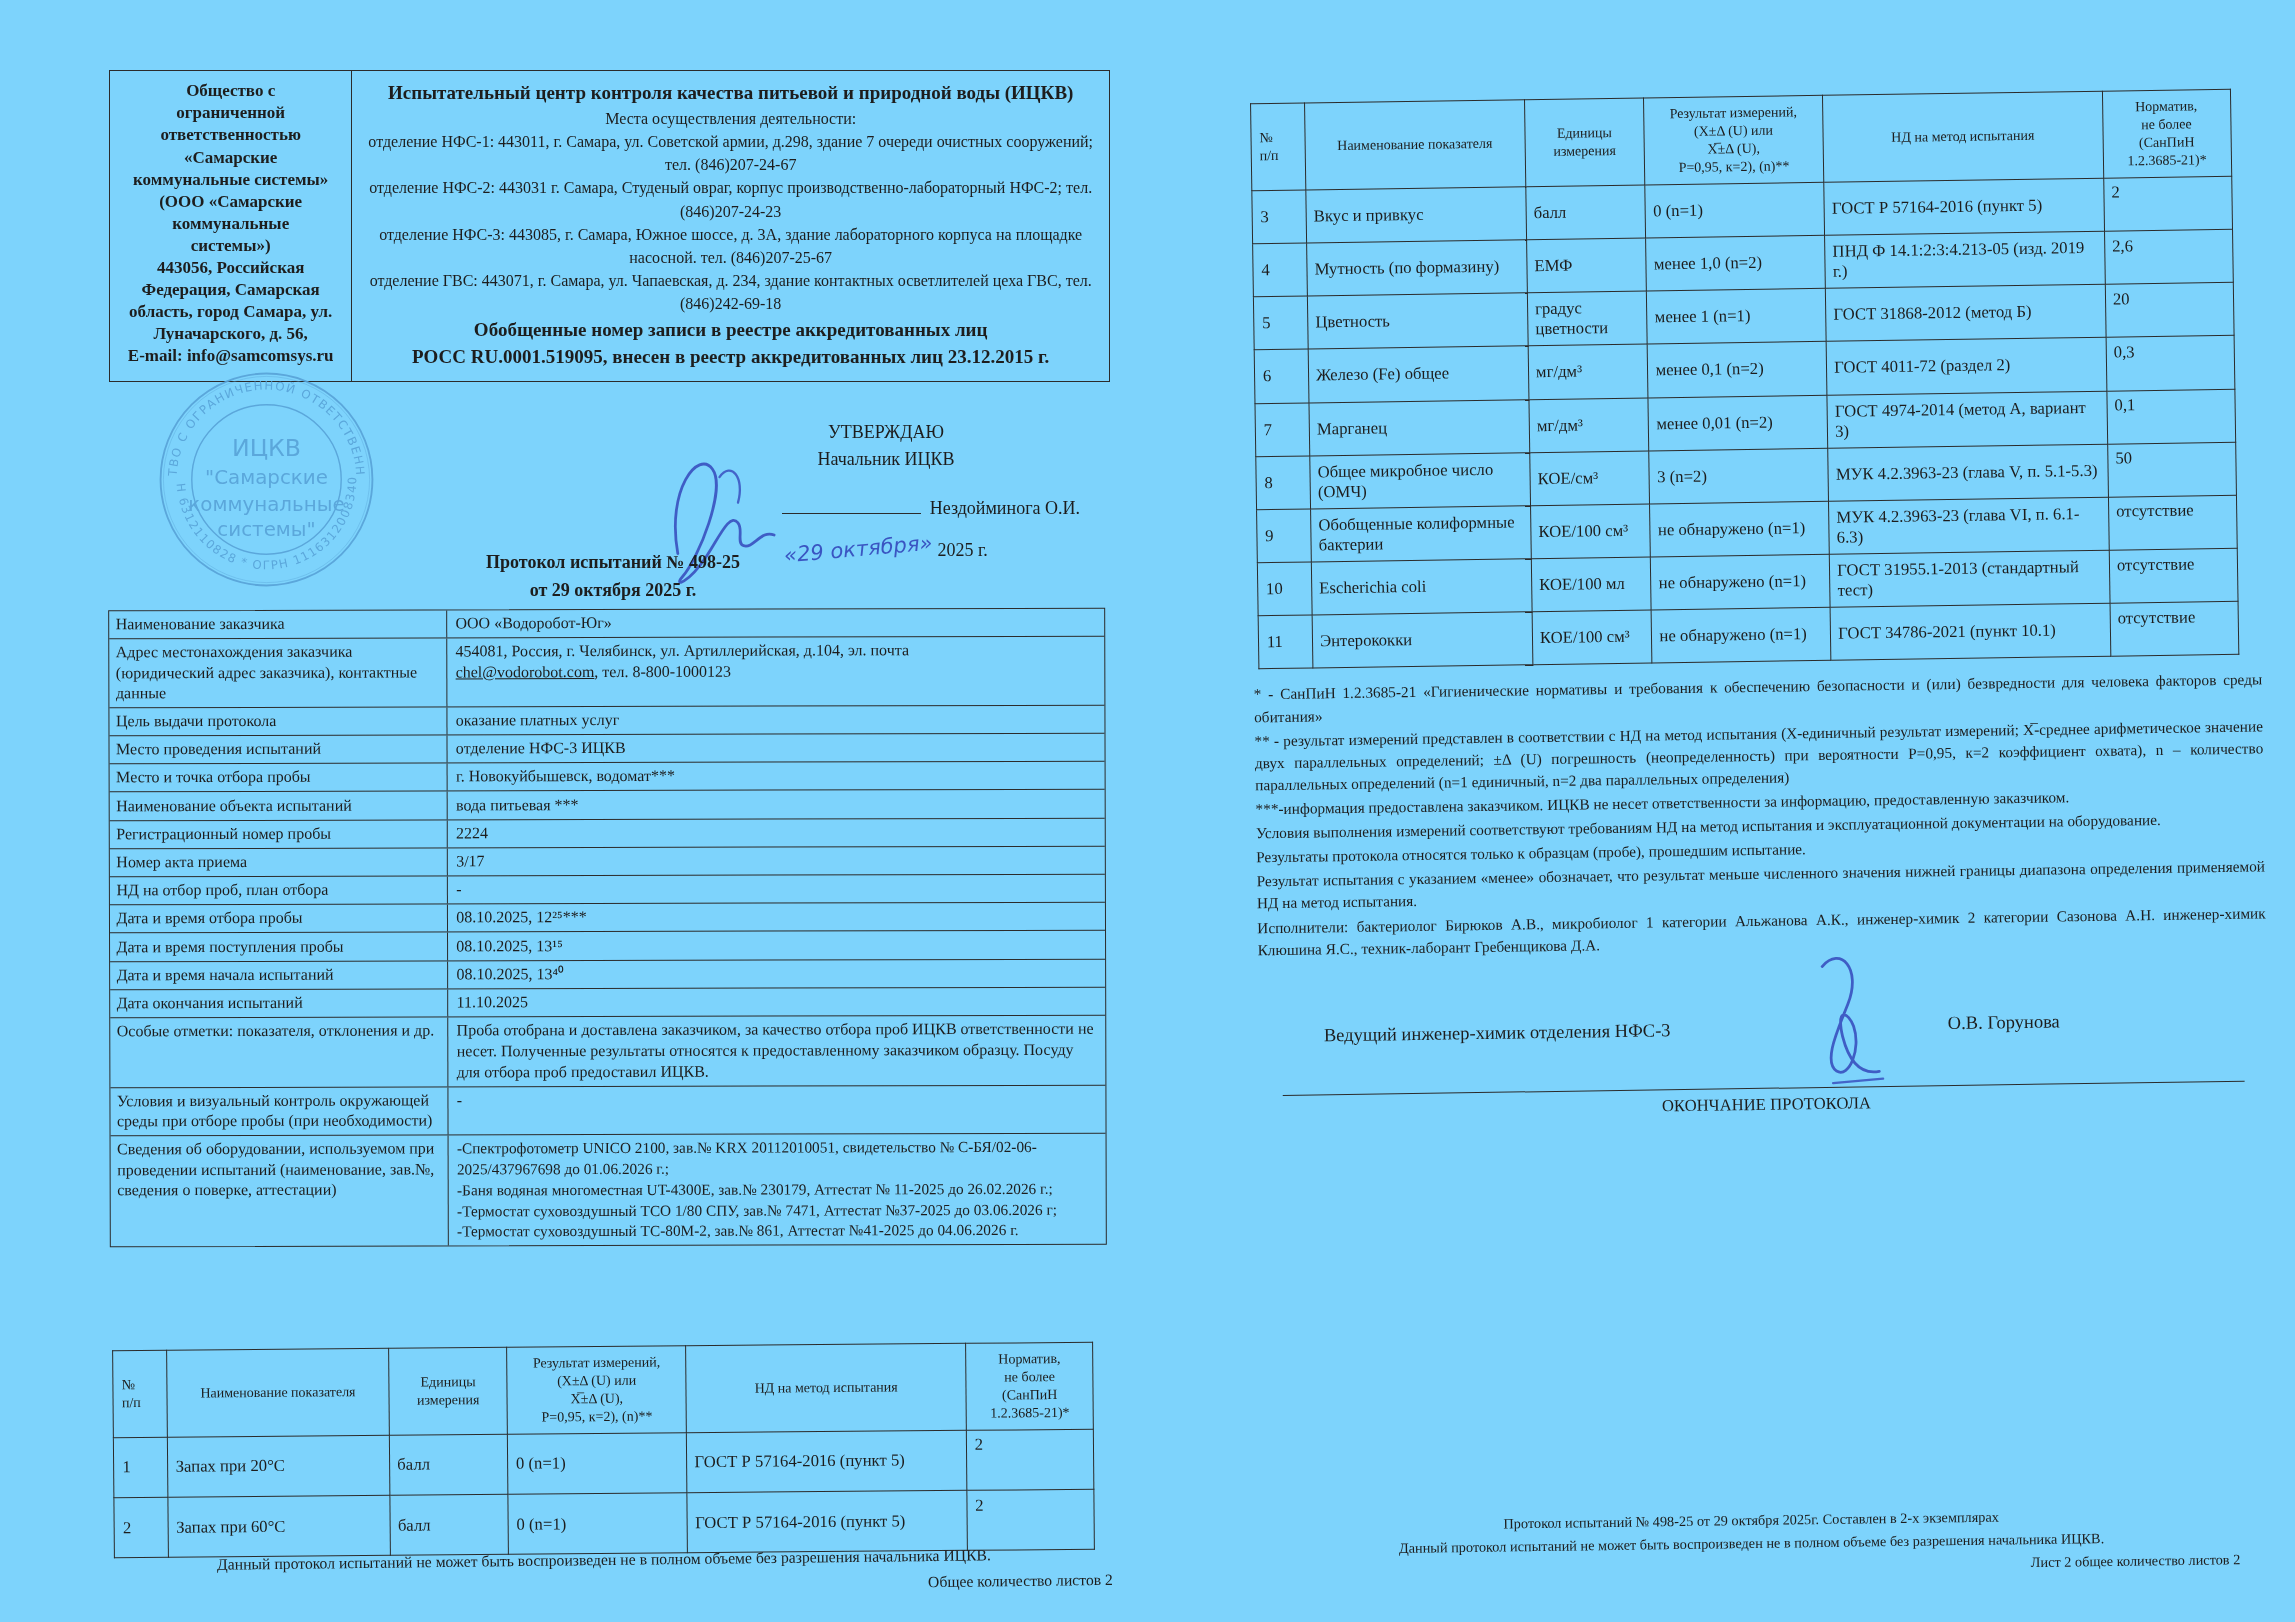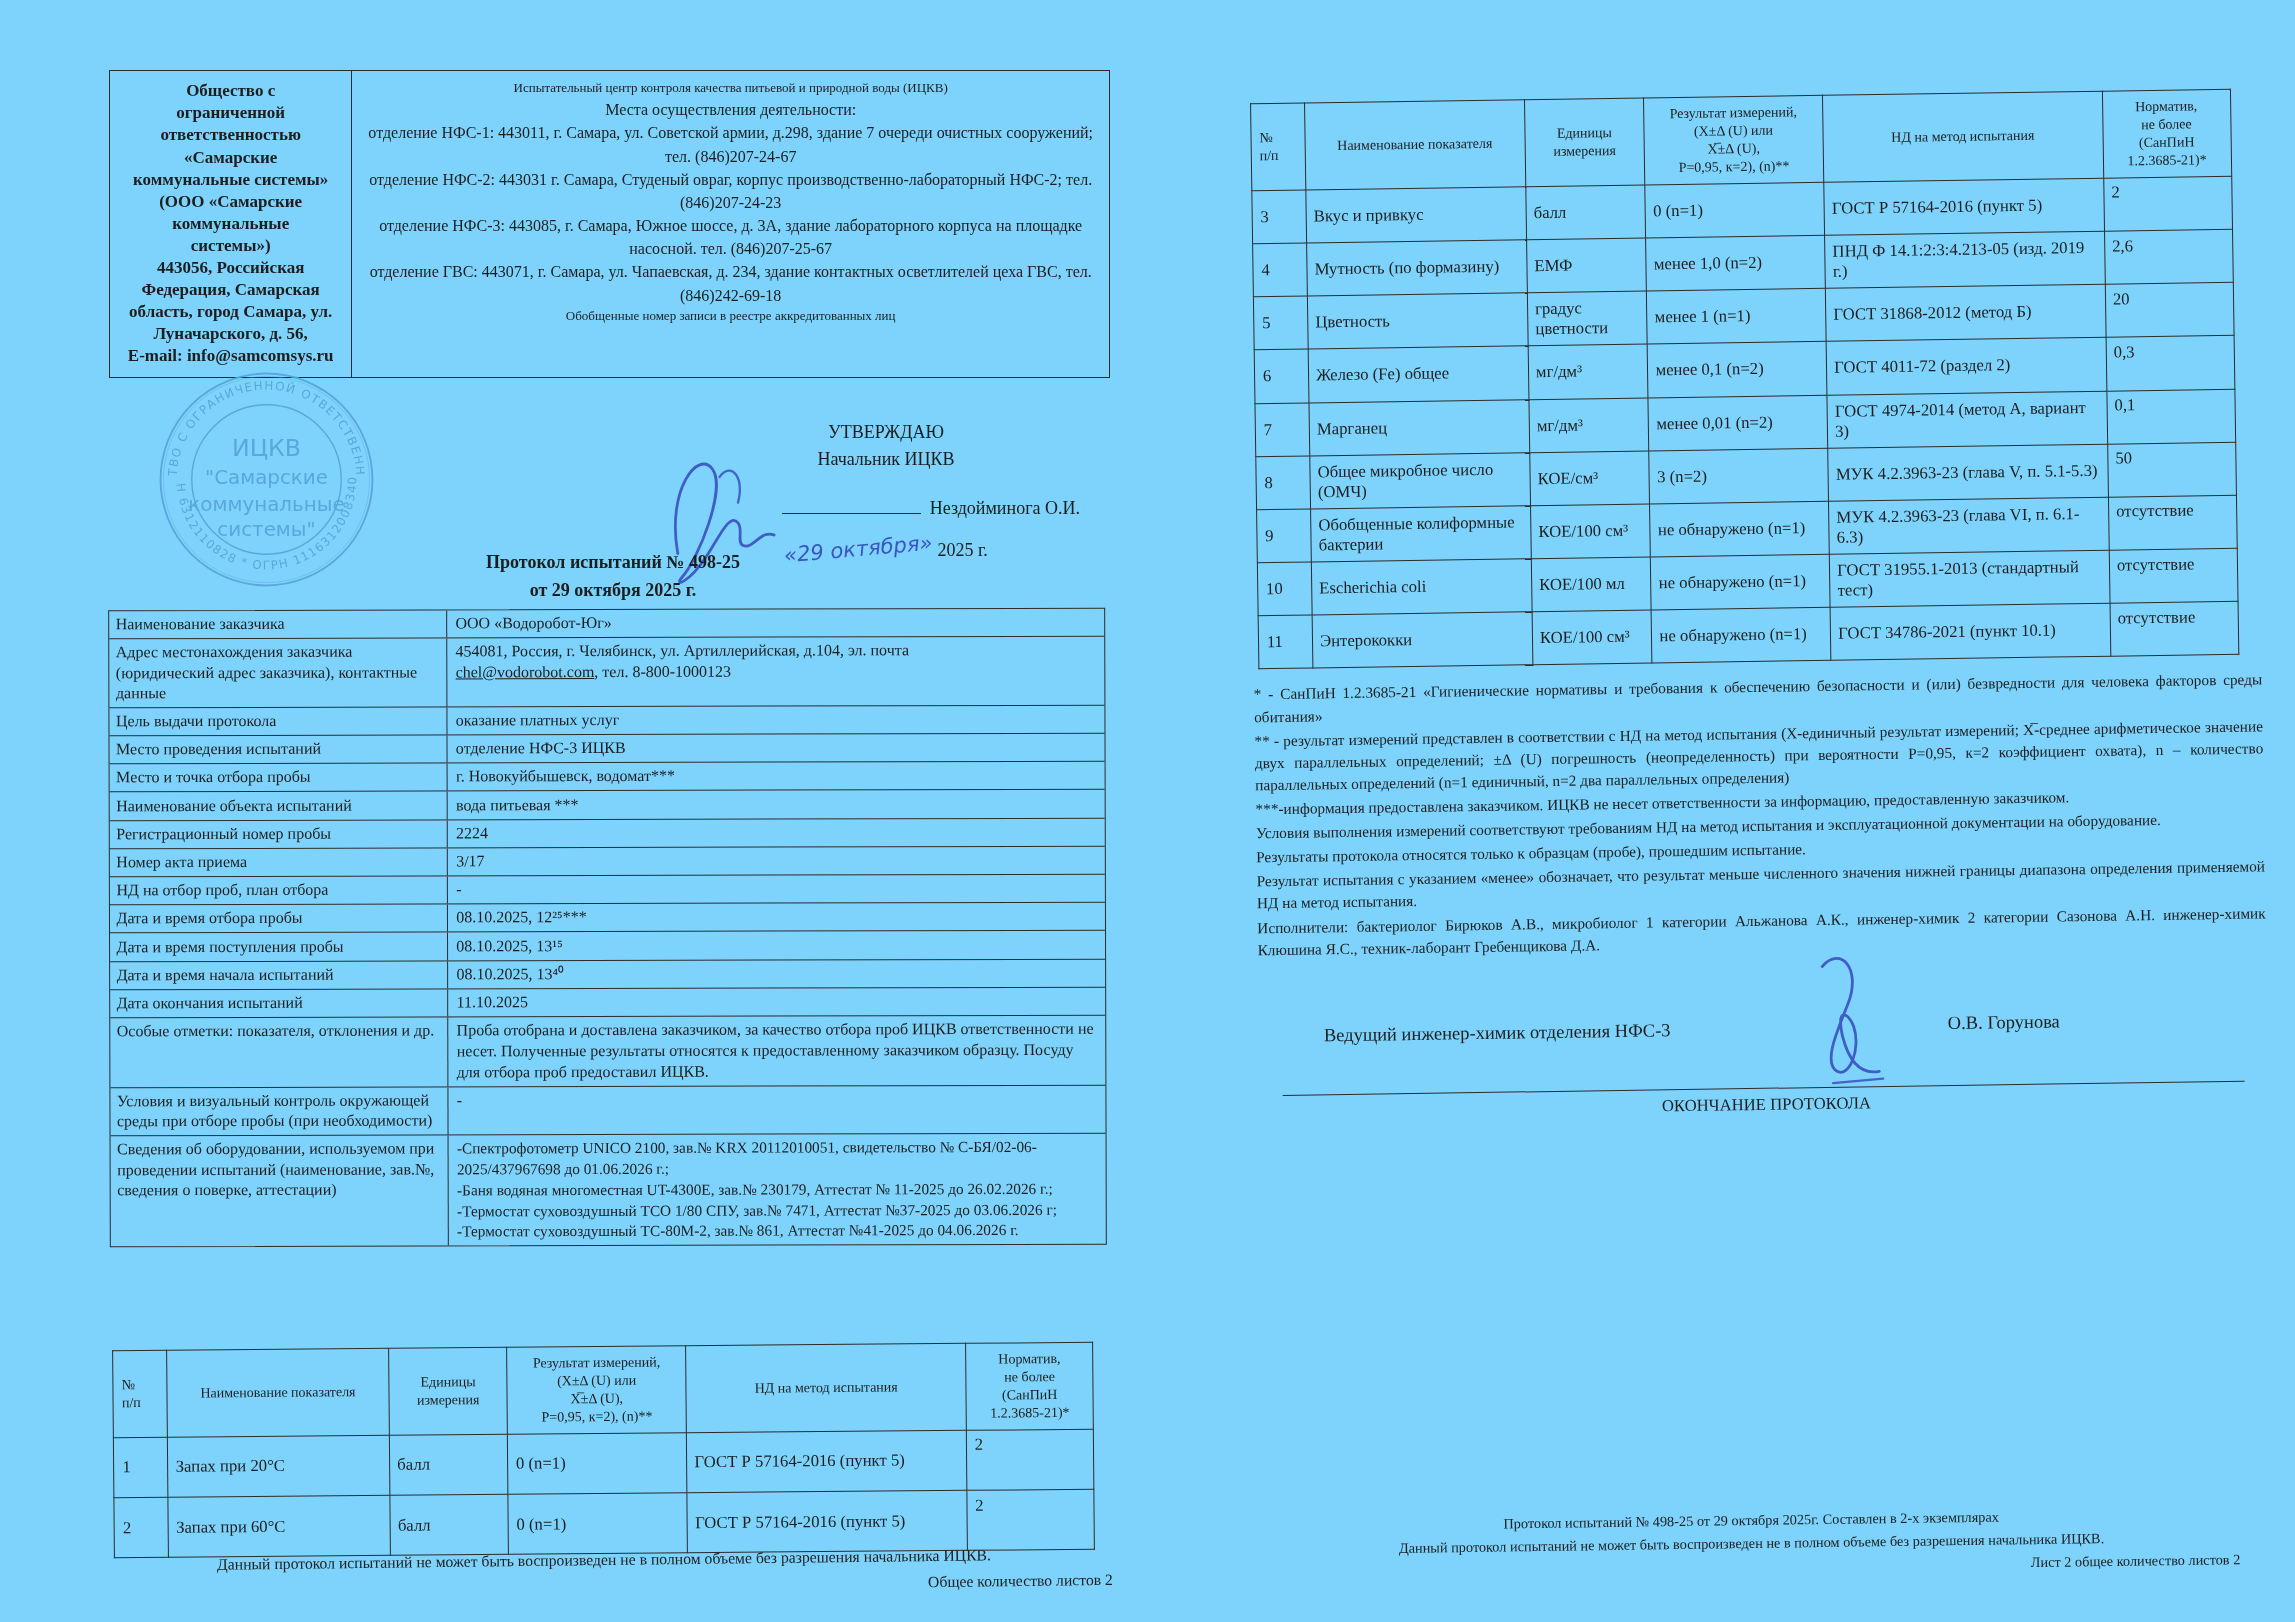--- a/index.html
+++ b/index.html
@@ -9,21 +9,21 @@
   .page-left{left:88px;top:28px;width:1050px;height:1587px;}
   .page-right{left:1231px;top:56px;width:1041px;height:1554px;}
   .pre{white-space:pre-line;}
 
   
   .head-table{position:absolute;left:21px;top:42px;width:999px;display:flex;
               border:1.9px solid #2b2b2b;}
   .org-cell{width:234px;border-right:1.9px solid #2b2b2b;padding:9.3px 3.7px;
             font-weight:bold;font-size:17px;line-height:1.30;text-align:center;}
   .center-cell{flex:1;padding:8.3px 14px 10.2px;text-align:center;font-size:16px;line-height:1.45;}
-  .hb{font-weight:normal;font-size:13px;}
+  .hb{font-weight:bold;font-size:19px;}
   .hl{font-weight:normal;}
 
   
   .stamp{position:absolute;left:65px;top:338px;width:227px;height:227px;opacity:.9;}
 
   
   .approve{position:absolute;left:548px;top:391px;width:500px;font-size:18px;
            text-align:center;line-height:1.5;}
   .approve-name{margin-top:22px;text-align:right;padding-right:56px;}
   .uline{display:inline-block;width:139px;border-bottom:1.9px solid #2b2b2b;height:17.6px;margin-right:8.3px;}
@@ -106,20 +106,21 @@
 Луначарского, д. 56,
 E-mail: info@samcomsys.ru</div>
       <div class="center-cell">
         <div class="hb">Испытательный центр контроля качества питьевой и природной воды (ИЦКВ)</div>
         <div class="hl">Места осуществления деятельности:</div>
         <div class="hl">отделение НФС-1: 443011, г. Самара, ул. Советской армии, д.298, здание 7 очереди очистных сооружений; тел. (846)207-24-67</div>
         <div class="hl">отделение НФС-2: 443031 г. Самара, Студеный овраг, корпус производственно-лабораторный НФС-2; тел. (846)207-24-23</div>
         <div class="hl">отделение НФС-3: 443085, г. Самара, Южное шоссе, д. 3А, здание лабораторного корпуса на площадке насосной. тел. (846)207-25-67</div>
         <div class="hl">отделение ГВС: 443071, г. Самара, ул. Чапаевская, д. 234, здание контактных осветлителей цеха ГВС, тел.  (846)242-69-18</div>
         <div class="hb">Обобщенные номер записи в реестре аккредитованных лиц</div>
+        <div class="hb">РОСС RU.0001.519095,  внесен в реестр аккредитованных лиц 23.12.2015 г.</div>
       </div>
     </div>
 
     <svg class="stamp" viewBox="0 0 480 480">
       <circle cx="240" cy="240" r="224" fill="none" stroke="#58a3d8" stroke-width="4"></circle>
       <circle cx="240" cy="240" r="218" fill="none" stroke="#58a3d8" stroke-width="1.5" opacity="0.6"></circle>
       <circle cx="240" cy="240" r="158" fill="none" stroke="#58a3d8" stroke-width="3"></circle>
       <defs>
         <path id="arcTop" d="M 240,240 m -190,0 a 190,190 0 1 1 380,0"></path>
         <path id="arcBot" d="M 240,240 m -190,0 a 190,190 0 1 0 380,0"></path>

